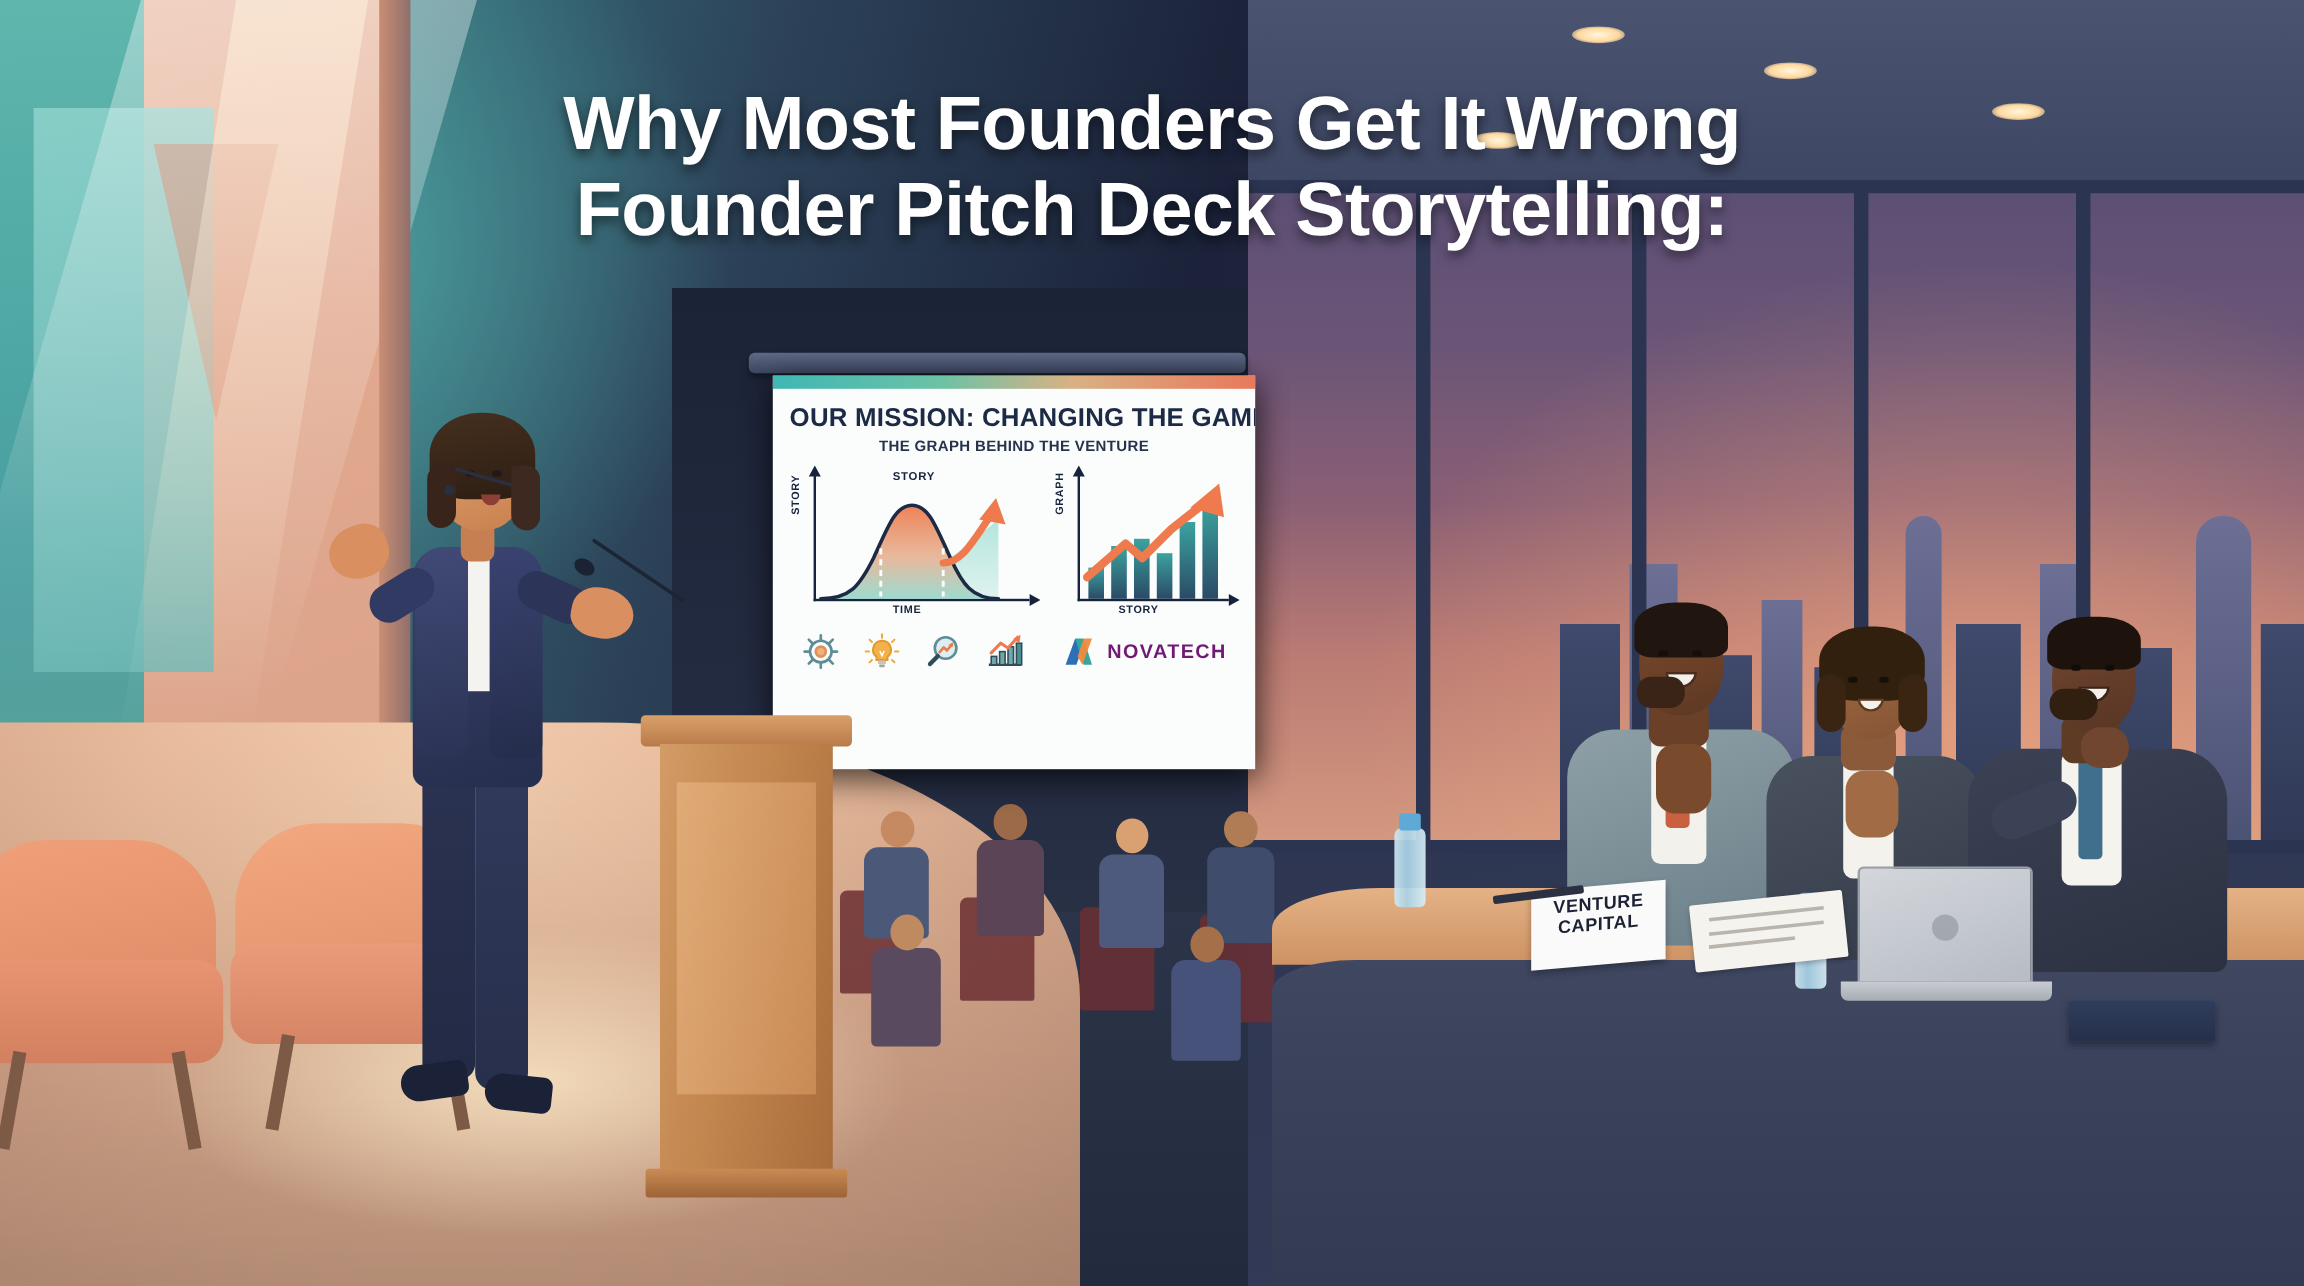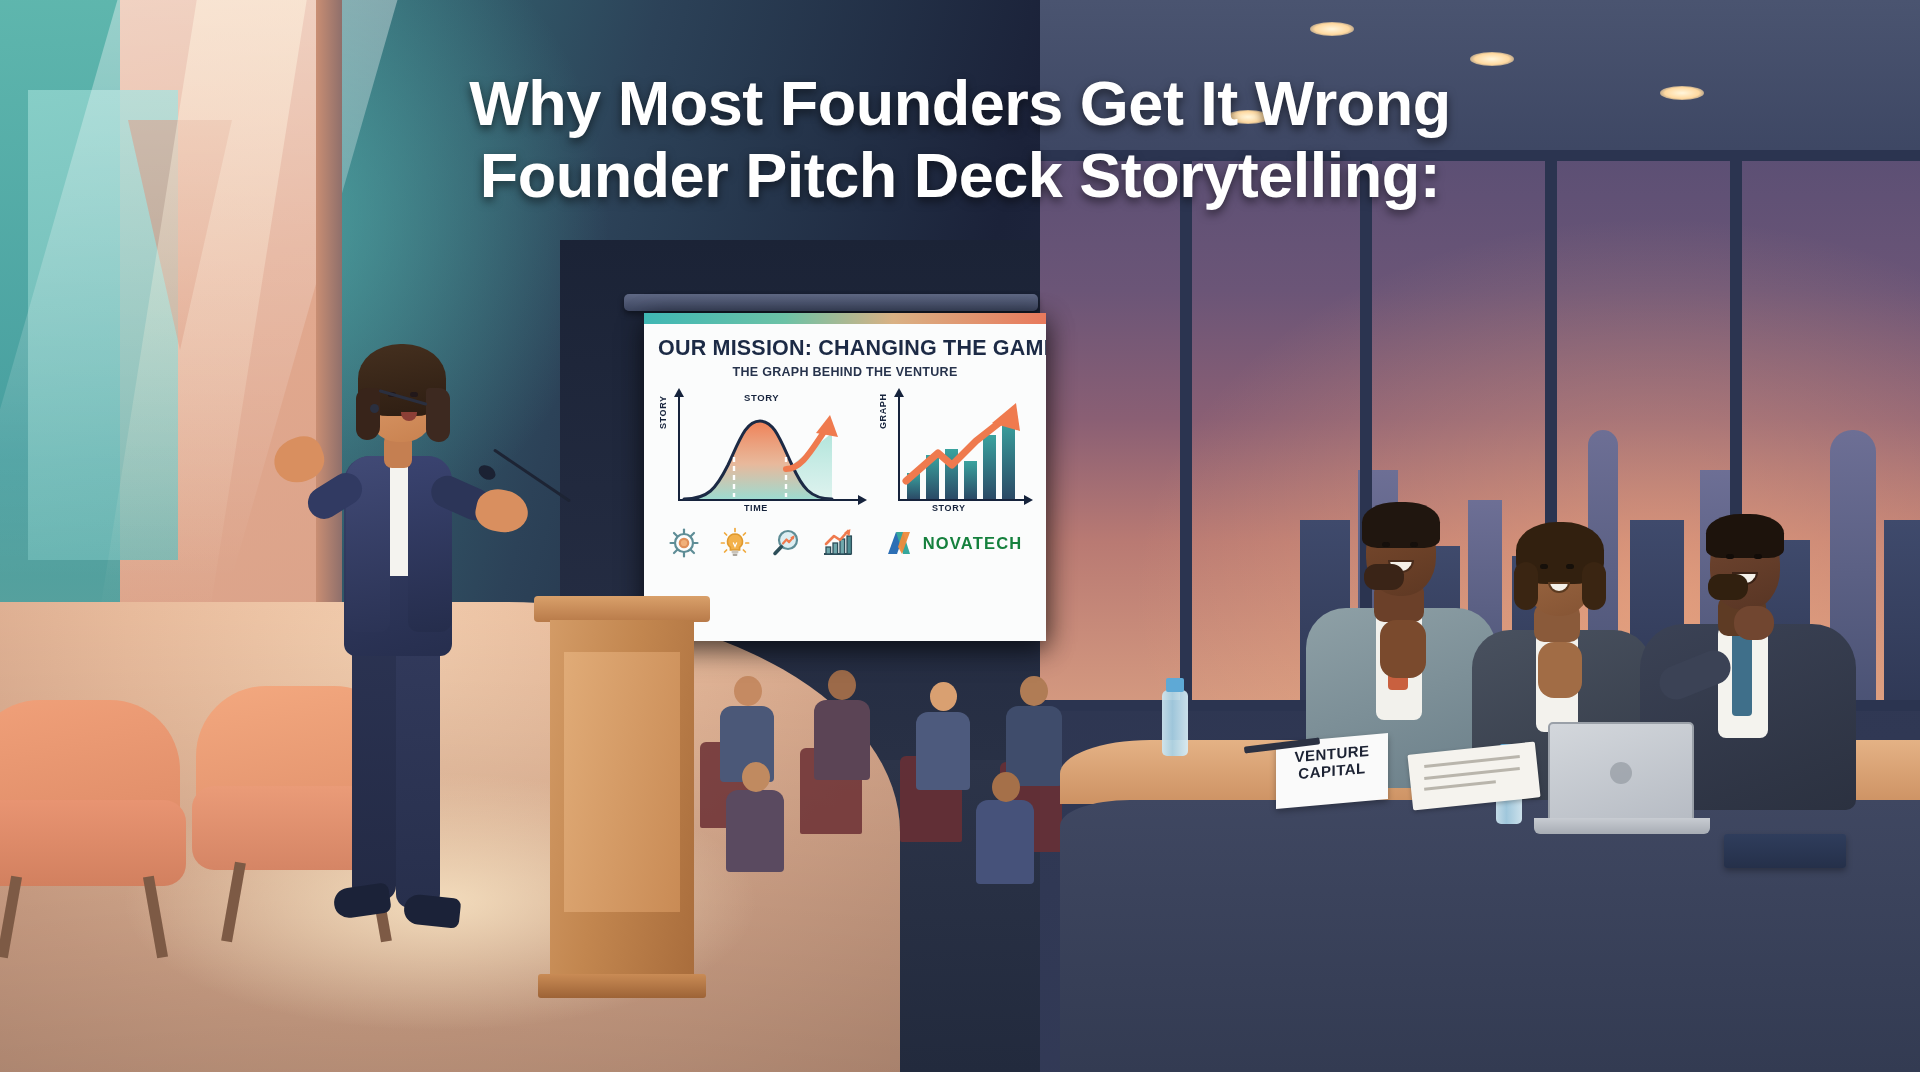--- a/index.html
+++ b/index.html
@@ -92,21 +92,21 @@
   .axis-x:after{content:"";position:absolute;right:-9px;top:-4px;border-top:5px solid transparent;
     border-bottom:5px solid transparent;border-left:9px solid #16233c;}
   .ylab{position:absolute;left:-2px;top:36px;font-size:9px;font-weight:bold;color:#16233c;
     transform:rotate(-90deg);transform-origin:left top;letter-spacing:.6px;}
   .xlab{position:absolute;font-size:9px;font-weight:bold;color:#16233c;letter-spacing:.6px;}
   .toplab{position:absolute;font-size:9.5px;font-weight:bold;color:#16233c;letter-spacing:.6px;}
 
   .icons{display:flex;gap:19px;align-items:center;justify-content:center;margin-top:6px;}
   .icon-w{width:32px;height:32px;}
   .logo-row{display:flex;align-items:center;gap:7px;margin-left:14px;}
-  .logo-txt{font-size:16.5px;font-weight:bold;color:#15803d;letter-spacing:1.2px;}
+  .logo-txt{font-size:16.5px;font-weight:bold;color:#701a75;letter-spacing:1.2px;}
 
   
   .headline{position:absolute;left:0;top:68px;width:1920px;text-align:center;z-index:40;
     color:#fff;font-weight:bold;font-size:63px;line-height:1.14;letter-spacing:-.5px;
     text-shadow:0 4px 10px rgba(0,0,0,.55);}
   .headline div{white-space:nowrap;}
 
   
   .podium{position:absolute;left:534px;top:596px;width:176px;height:436px;}
   .podium-top{position:absolute;left:0;top:0;width:176px;height:26px;border-radius:4px;

